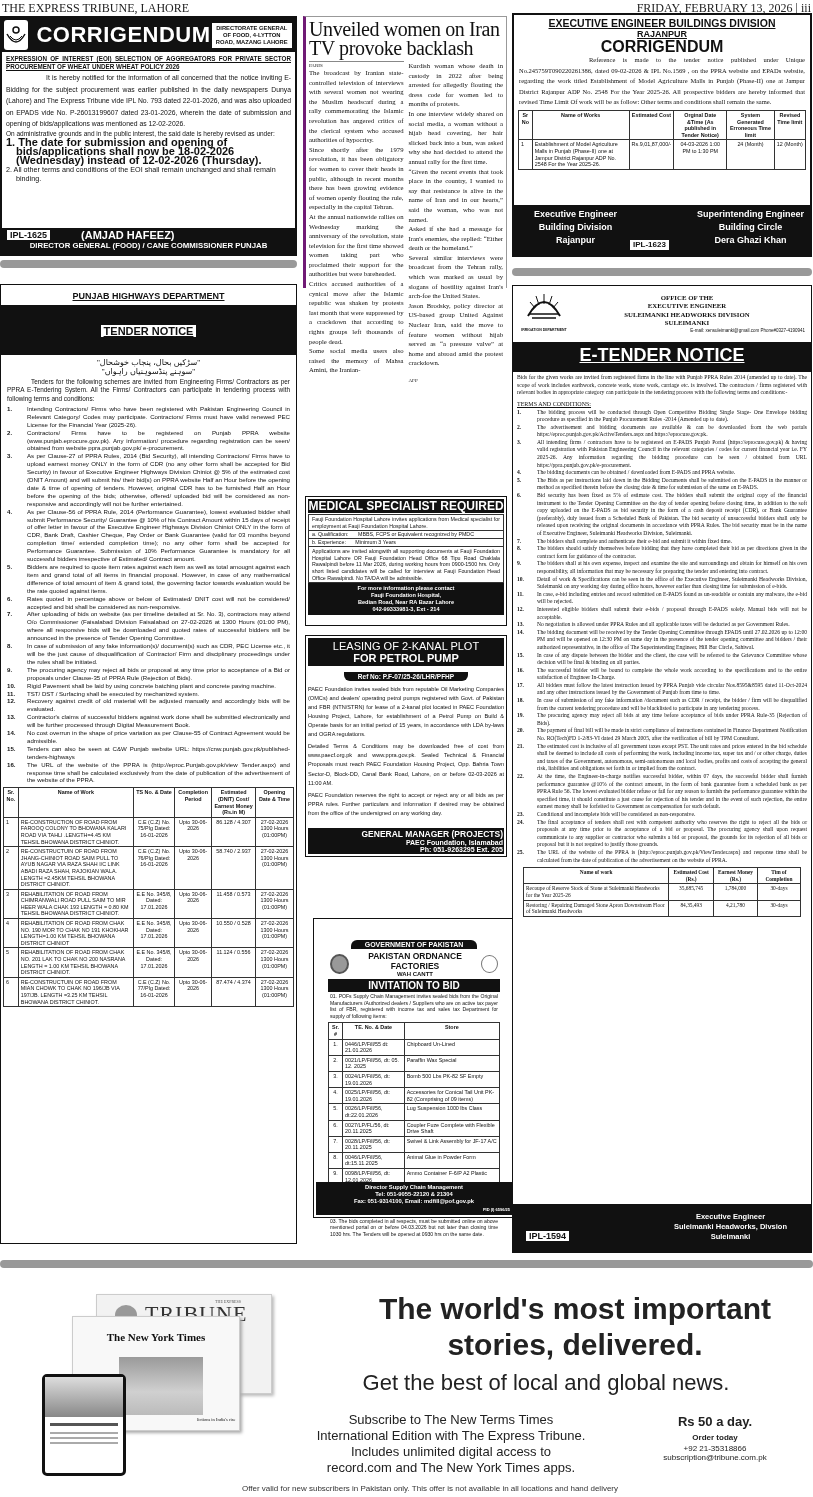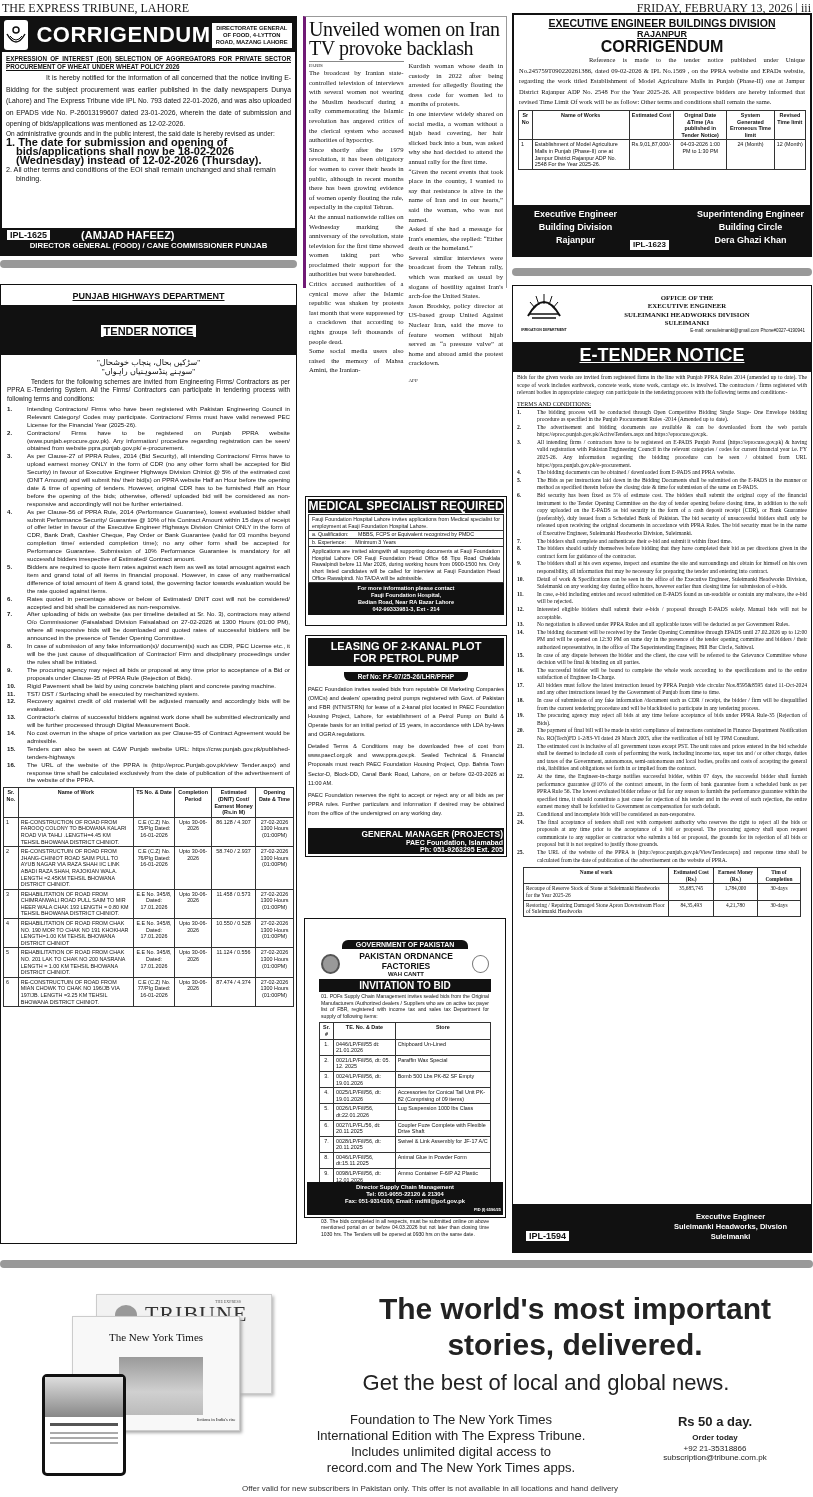--- a/index.html
+++ b/index.html
@@ -240,35 +240,35 @@
   <div class="blk c b" style="font-size:5.6px;line-height:7px;padding:2px;">
     <div>For more information please contact</div>
     <div>Fauji Foundation Hospital,</div>
     <div>Bedian Road, Near RA Bazar Lahore</div>
     <div>042-99333981-3, Ext - 214</div>
   </div>
 </div>
 
 <div class="abs box" style="left:305px;top:635px;width:202px;height:222px;border-width:1px;padding:2px;">
   <div class="blk c" style="padding:2px;">
-    <div style="font-size:11px;font-weight:700;">LEASING OF 2-KANAL PLOT</div>
+    <div style="font-size:11px;font-weight:400;">LEASING OF 2-KANAL PLOT</div>
     <div style="font-size:11px;font-weight:900;">FOR PETROL PUMP</div>
   </div>
   <div class="c" style="margin-top:-1px;"><span style="display:inline-block;background:#111;color:#fff;font-size:6.5px;font-weight:bold;padding:1px 14px;border-radius:0 0 6px 6px;">Ref No: P.F-07/25-26/LHR/PFHP</span></div>
   <div class="j" style="font-size:5.6px;line-height:9px;margin-top:2px;">PAEC Foundation invites sealed bids from reputable Oil Marketing Companies (OMCs) and dealers' operating petrol pumps registered with Govt. of Pakistan and FBR (NTN/STRN) for lease of a 2-kanal plot located in PAEC Foundation Housing Project, Lahore, for establishment of a Petrol Pump on Build &amp; Operate basis for an initial period of 15 years, in accordance with LDA by-laws and OGRA regulations.</div>
   <div class="j" style="font-size:5.6px;line-height:9.2px;margin-top:3px;">Detailed Terms &amp; Conditions may be downloaded free of cost from www.paecf.org.pk and www.ppra.gov.pk. Sealed Technical &amp; Financial Proposals must reach PAEC Foundation Housing Project, Opp. Bahria Town Sector-D, Block-DD, Canal Bank Road, Lahore, on or before 02-03-2026 at 11:00 AM.</div>
   <div class="j" style="font-size:5.6px;line-height:9px;margin-top:3px;">PAEC Foundation reserves the right to accept or reject any or all bids as per PPRA rules. Further particulars and information if desired may be obtained from the office of the undersigned on any working day.</div>
   <div class="blk c b abs" style="left:2px;right:2px;bottom:2px;padding:1px;text-align:right;">
     <div style="font-size:8.5px;font-weight:900;">GENERAL MANAGER (PROJECTS)</div>
     <div style="font-size:7px;">PAEC Foundation, Islamabad</div>
     <div style="font-size:7px;">Ph: 051-9263295 Ext. 205</div>
   </div>
 </div>
 
-<div class="abs box" style="left:304px;top:918px;width:202px;height:300px;border-width:1px;padding:14px;">
+<div class="abs box" style="left:313px;top:918px;width:202px;height:300px;border-width:1px;padding:14px;">
   <div class="c"><span style="display:inline-block;background:#111;color:#fff;font-size:7px;font-weight:bold;padding:1px 14px;border-radius:6px 6px 0 0;">GOVERNMENT OF PAKISTAN</span></div>
   <div style="display:flex;align-items:center;justify-content:space-between;padding:0 2px;">
     <div style="width:20px;height:20px;border-radius:50%;background:#999;border:2px solid #555;"></div>
     <div class="c">
       <div style="font-size:8.5px;font-weight:900;">PAKISTAN ORDNANCE FACTORIES</div>
       <div style="font-size:6px;font-weight:bold;">WAH CANTT</div>
     </div>
     <div style="width:18px;height:18px;border-radius:50%;border:1px solid #777;"></div>
   </div>
   <div class="blk c b" style="font-size:10px;padding:1px;margin-top:2px;">INVITATION TO BID</div>
@@ -554,37 +554,37 @@
 <div class="abs gbar" style="left:0;top:1260px;width:813px;"></div>
 
 <div class="abs" style="left:0;top:1272px;width:813px;height:225px;">
 
   <div class="abs" style="left:96px;top:22px;width:176px;height:100px;background:#f2f2f2;border:1px solid #ccc;box-shadow:2px 2px 3px #bbb;">
     <div class="abs" style="right:30px;top:4px;font-size:4px;font-family:'Liberation Serif',serif;color:#555;">THE EXPRESS</div>
     <div class="abs" style="left:48px;top:6px;font-size:22px;font-family:'Liberation Serif',serif;color:#333;letter-spacing:1px;text-align:center;">TRIBUNE</div>
     <div class="abs" style="left:18px;top:10px;width:22px;height:20px;border-radius:50% 50% 0 0;background:#999;"></div>
   </div>
   <div class="abs" style="left:72px;top:44px;width:168px;height:115px;background:#f8f8f8;border:1px solid #ccc;box-shadow:2px 2px 3px #aaa;">
-    <div class="abs c" style="left:0;right:0;top:14px;font-size:11px;font-family:'Liberation Serif',serif;font-weight:normal;">The New York Times</div>
+    <div class="abs c" style="left:0;right:0;top:14px;font-size:11px;font-family:'Liberation Serif',serif;font-weight:bold;">The New York Times</div>
     <div class="abs" style="left:46px;top:40px;width:84px;height:58px;background:linear-gradient(#9a9a9a,#d0d0d0 60%,#bbb);"></div>
     <div class="abs" style="left:124px;top:100px;font-size:4.5px;font-family:'Liberation Serif',serif;white-space:nowrap;">lictions in India's rise</div>
   </div>
   <div class="abs" style="left:42px;top:102px;width:84px;height:102px;background:#fff;border:3px solid #111;border-radius:5px;">
     <div style="height:40px;background:linear-gradient(#ddd,#888);"></div>
     <div style="margin:6px 5px;height:3px;background:#555;"></div>
     <div style="margin:3px 5px;height:2px;background:#aaa;"></div>
     <div style="margin:3px 5px;height:2px;background:#aaa;"></div>
     <div style="margin:3px 5px;height:2px;background:#aaa;"></div>
   </div>
 
   <div class="abs c" style="left:340px;top:20px;width:470px;font-size:30px;font-weight:bold;color:#222;">The world's most important</div>
   <div class="abs c" style="left:340px;top:56px;width:470px;font-size:30px;font-weight:bold;color:#222;">stories, delivered.</div>
   <div class="abs c" style="left:296px;top:98px;width:500px;font-size:22px;color:#222;">Get the best of local and global news.</div>
   <div class="abs c" style="left:296px;top:140px;width:310px;font-size:13px;line-height:16px;color:#222;">
-    <div>Foundation to The New York Times</div>
+    <div>Subscribe to The New Terms Times</div>
     <div>International Edition with The Express Tribune.</div>
     <div>Includes unlimited digital access to</div>
     <div>record.com and The New York Times apps.</div>
   </div>
   <div class="abs c" style="left:640px;top:142px;width:150px;color:#222;">
     <div style="font-size:13px;font-weight:bold;">Rs 50 a day.</div>
     <div style="font-size:8px;font-weight:bold;margin-top:4px;">Order today</div>
     <div style="font-size:8px;margin-top:2px;">+92 21-35318866</div>
     <div style="font-size:8px;">subscription@tribune.com.pk</div>
   </div>

